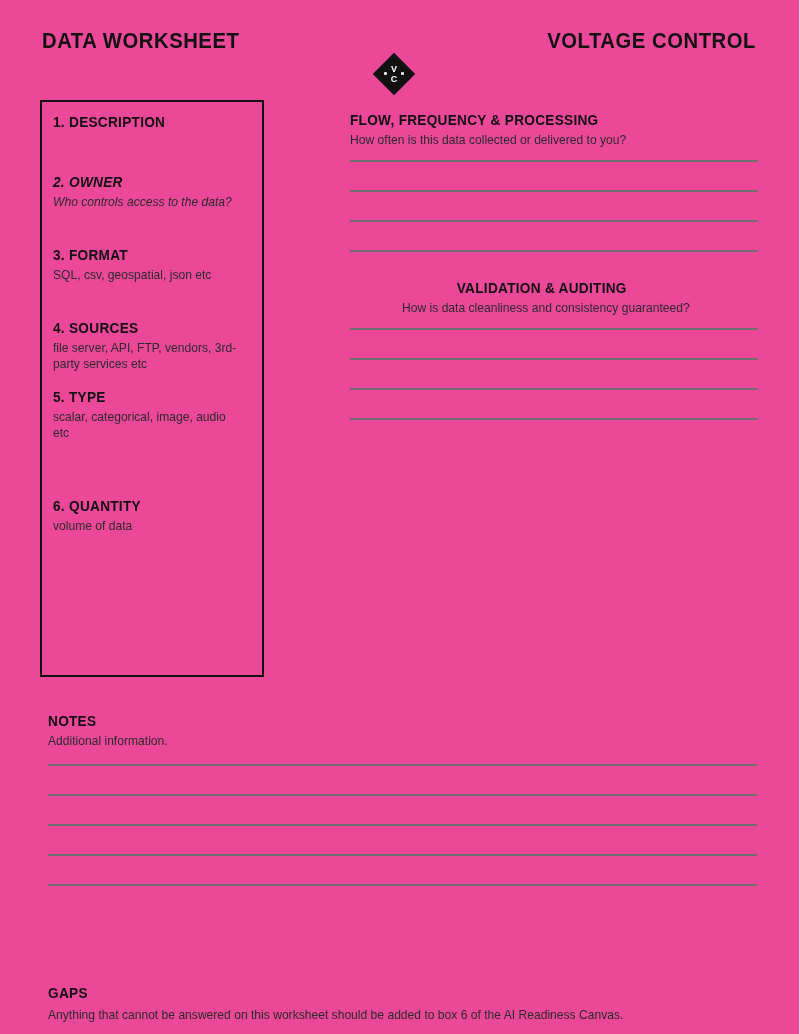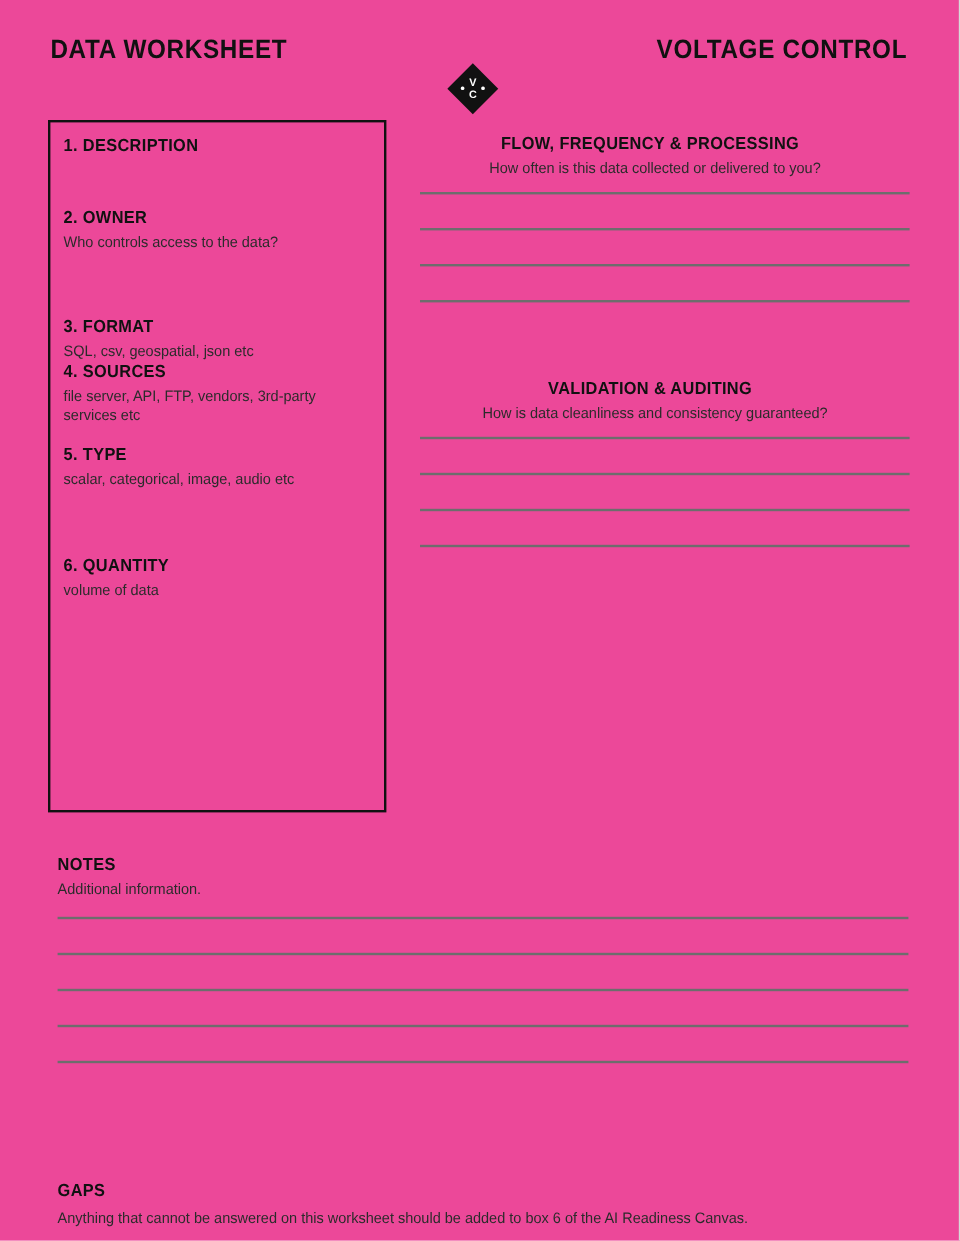--- a/index.html
+++ b/index.html
@@ -94,21 +94,21 @@
     border-radius: 50%;
   }
   .logo .dot.left  { left: 14px; }
   .logo .dot.right { left: 31px; }
 
   
   .left-box {
     position: absolute;
     left: 40px;
     top: 100px;
-    width: 282px;
+    width: 224px;
     height: 577px;
     border: 2.5px solid #111111;
     box-sizing: border-box;
   }
   .left-box .inner {
     position: absolute;
     left: 11px;
     top: 11px;
     right: 10px;
   }
@@ -205,26 +205,26 @@
     <div class="title-right">VOLTAGE CONTROL</div>
   </div>
 
   <div class="left-box">
     <div class="inner">
 
       <div class="field" style="margin-bottom:42px;">
         <div class="field-title">1. DESCRIPTION</div>
       </div>
 
-      <div class="field" style="margin-bottom:54px;">
+      <div class="field" style="margin-bottom:36px;font-style:italic;">
         <div class="field-title">2. OWNER</div>
         <div class="field-hint">Who controls access to the data?</div>
       </div>
 
-      <div class="field" style="">
+      <div class="field" style="margin-bottom:36px;">
         <div class="field-title">3. FORMAT</div>
         <div class="field-hint">SQL, csv, geospatial, json etc</div>
       </div>
 
       <div class="field" style="margin-bottom:16px;">
         <div class="field-title">4. SOURCES</div>
         <div class="field-hint" style="max-width:262px;">file server, API, FTP, vendors, 3rd-party services etc</div>
       </div>
 
       <div class="field" style="margin-bottom:56px;">
@@ -235,21 +235,21 @@
       <div class="field">
         <div class="field-title">6. QUANTITY</div>
         <div class="field-hint">volume of data</div>
       </div>
 
     </div>
   </div>
 
   <div class="right-col">
 
-    <div class="section" style="margin-bottom:63px;text-align:center;">
+    <div class="section" style="margin-bottom:27px;">
       <div class="sec-title">FLOW, FREQUENCY &amp; PROCESSING</div>
       <div class="sec-hint">How often is this data collected or delivered to you?</div>
       <div class="rules">
         <div class="rule"></div>
         <div class="rule"></div>
         <div class="rule"></div>
         <div class="rule"></div>
       </div>
     </div>
 

